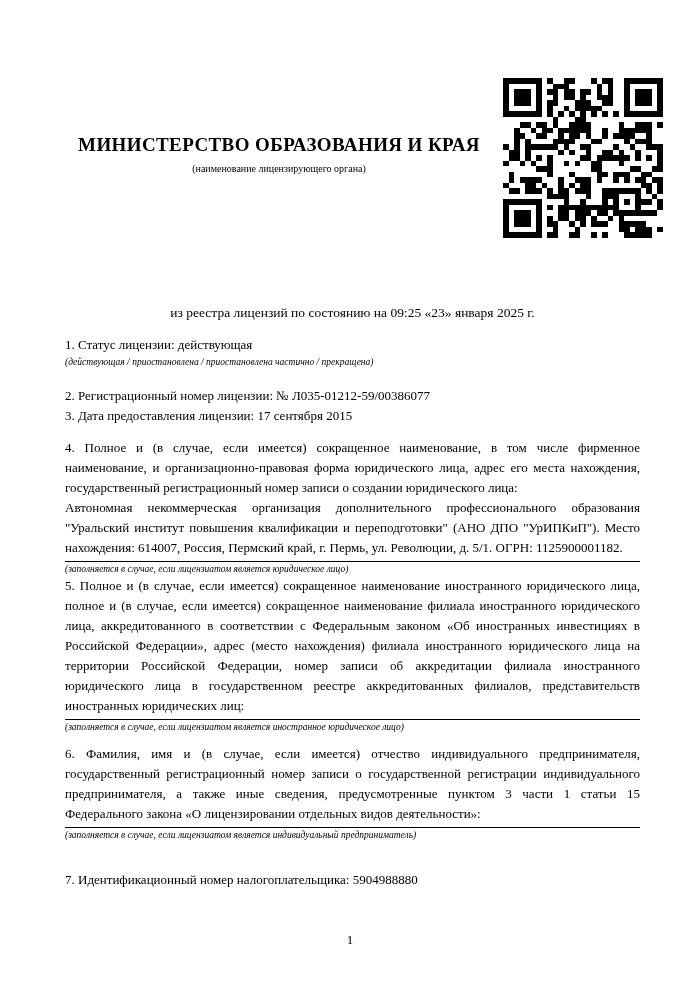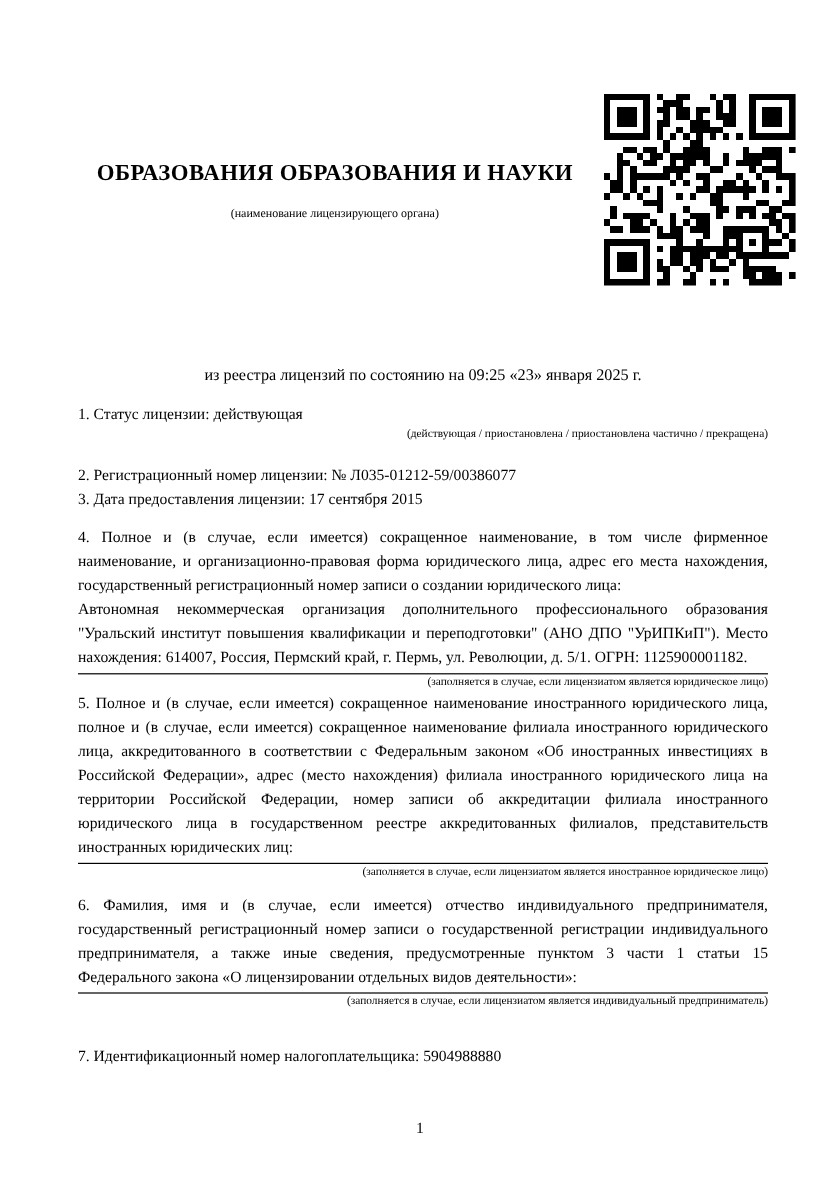--- a/index.html
+++ b/index.html
@@ -13,57 +13,57 @@
     box-sizing: border-box;
     padding-top: 78px;
     overflow: hidden;
   }
   .content { margin-left: 65px; margin-right: 60px; }
 
   
   .doc-header { display: flex; margin-left: 65px; margin-right: 37px; height: 162px; }
   .ministry { width: 428px; margin-top: 52px; text-align: center; }
   .ministry-name { font-weight: bold; font-size: 19px; line-height: 29px; letter-spacing: .4px; }
-  .ministry-note { font-size: 10px; margin-top: 14px; }
+  .ministry-note { font-size: 10px; margin-top: 4px; }
   .qr-wrap { margin-left: auto; width: 160px; height: 160px; }
   .qr-wrap svg { display: block; width: 160px; height: 160px; }
 
   
   .doc-title { margin-top: 63px; text-align: center; font-size: 13.5px; line-height: 20px; }
 
   
   .item { font-size: 13px; line-height: 20px; }
   .just { text-align: justify; }
   .item-status    { margin-top: 12px; }
   .item-regnum    { margin-top: 17px; }
   .item-grantdate { margin-top: 0; }
   .item-legal     { margin-top: 12px; }
   .item-foreign   { }
   .item-ip        { margin-top: 10px; }
   .item-inn       { margin-top: 28px; font-family: Liberation Serif, serif; }
 
-  .small-note { font-size: 9.5px; line-height: 14px; text-align: right; }
+  .small-note { font-size: 9.5px; line-height: 14px; text-align: left; font-style: italic; }
   .fill-line { border-top: 1.5px solid #000; height: 0; margin-top: 3px; }
 
   .page-number {
     position: absolute;
     left: 0; right: 0;
     bottom: 42px;
     text-align: center;
     font-size: 13px;
   }
 </style>
 </head>
 <body>
 
 <div class="page">
 
   <div class="doc-header">
     <div class="ministry">
-      <div class="ministry-name">ОБРАЗОВАНИЯ ОБРАЗОВАНИЯ И НАУКИ</div>
+      <div class="ministry-name">МИНИСТЕРСТВО ОБРАЗОВАНИЯ И КРАЯ</div>
       <div class="ministry-note">(наименование лицензирующего органа)</div>
     </div>
     <div class="qr-wrap">
       <svg id="qr-svg" viewBox="0 0 29 29" shape-rendering="crispEdges" xmlns="http://www.w3.org/2000/svg">
           <rect x="0" y="0" width="1" height="1" fill="#000"></rect>
           <rect x="1" y="0" width="1" height="1" fill="#000"></rect>
           <rect x="2" y="0" width="1" height="1" fill="#000"></rect>
           <rect x="3" y="0" width="1" height="1" fill="#000"></rect>
           <rect x="4" y="0" width="1" height="1" fill="#000"></rect>
           <rect x="5" y="0" width="1" height="1" fill="#000"></rect>

